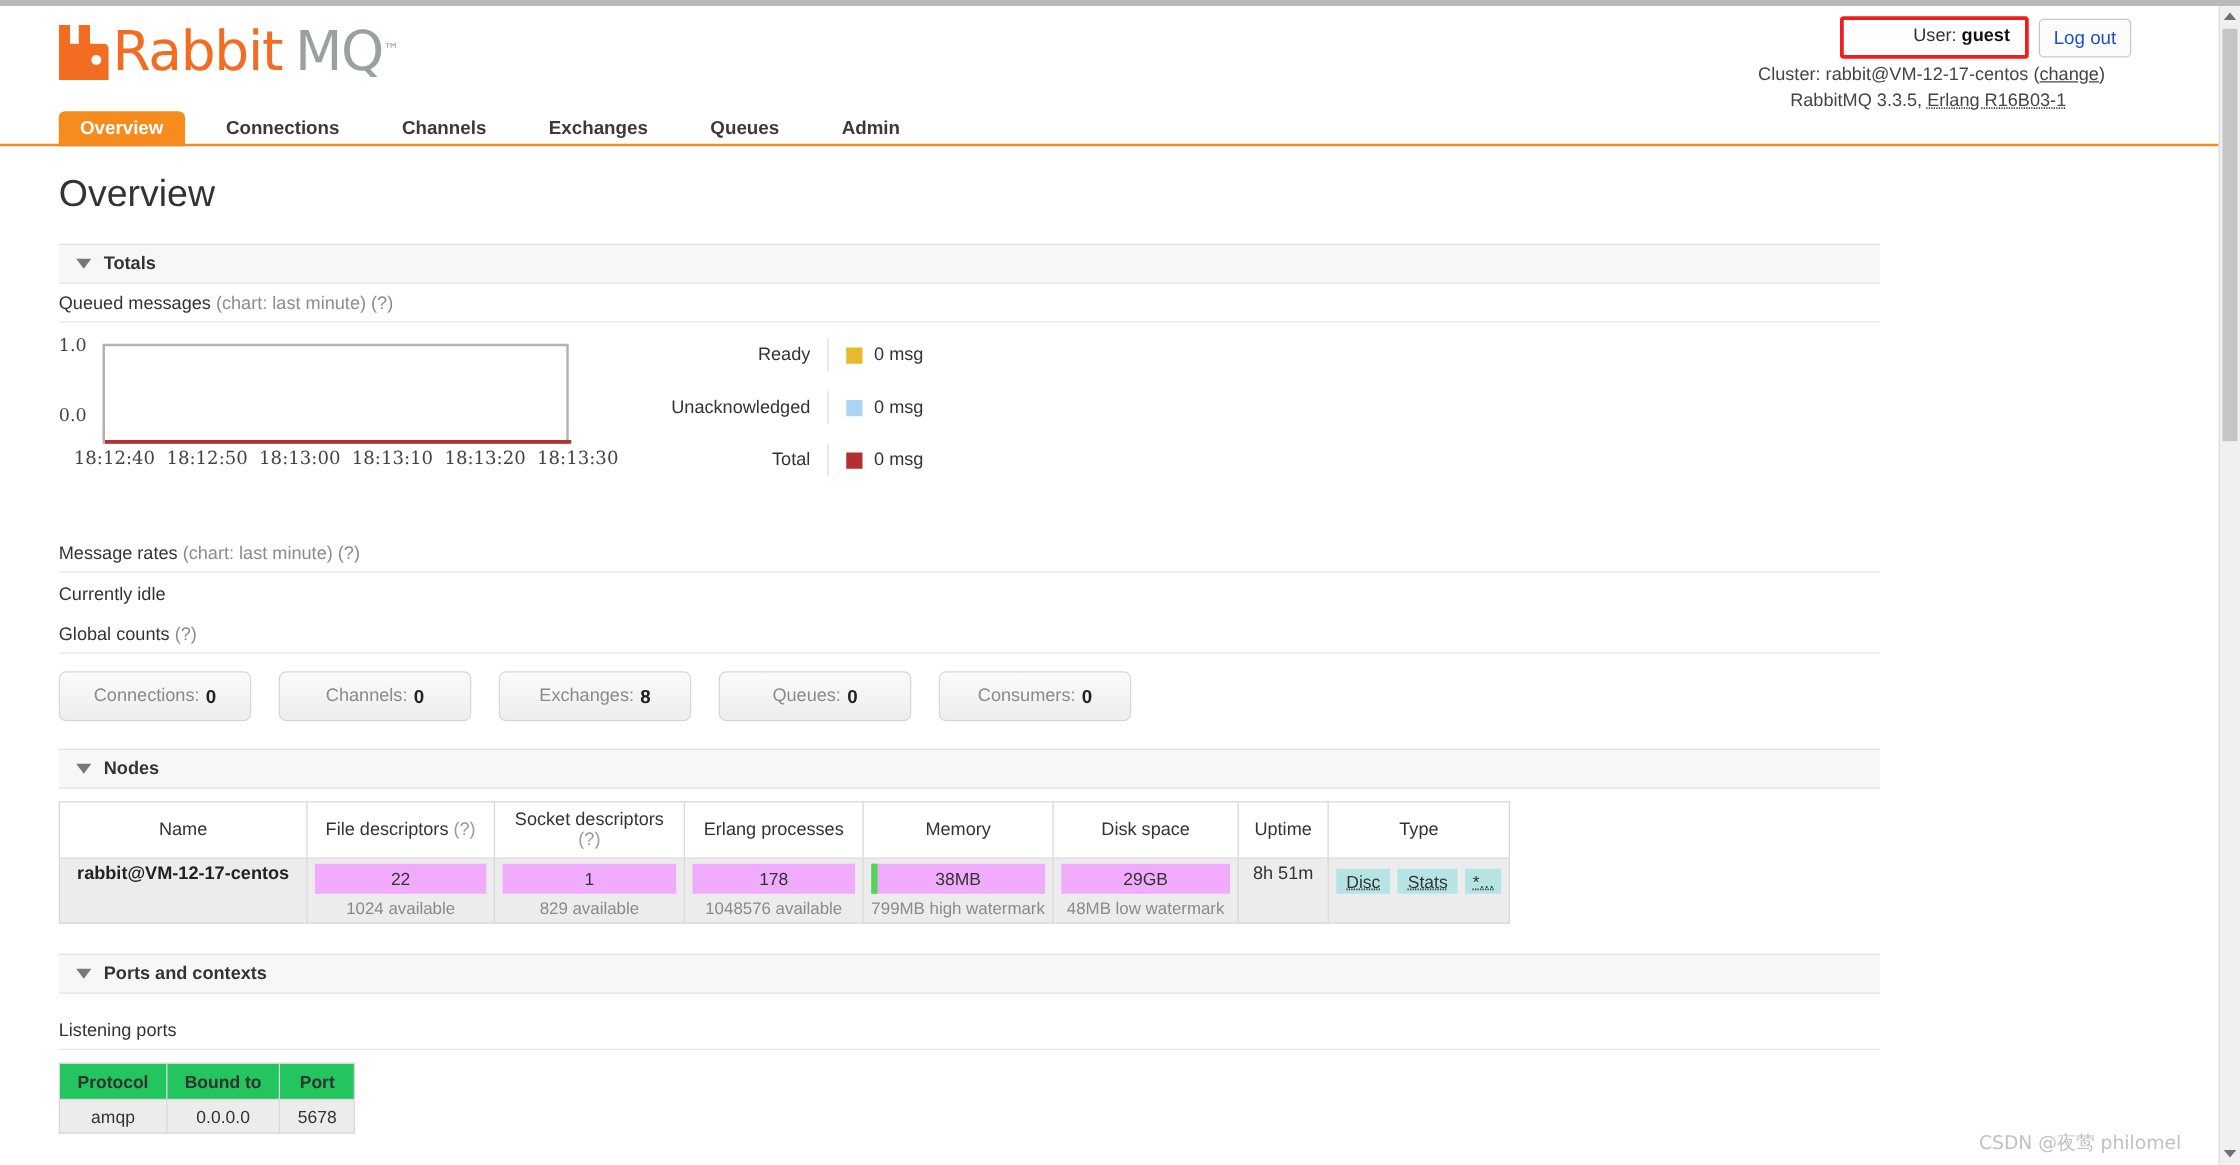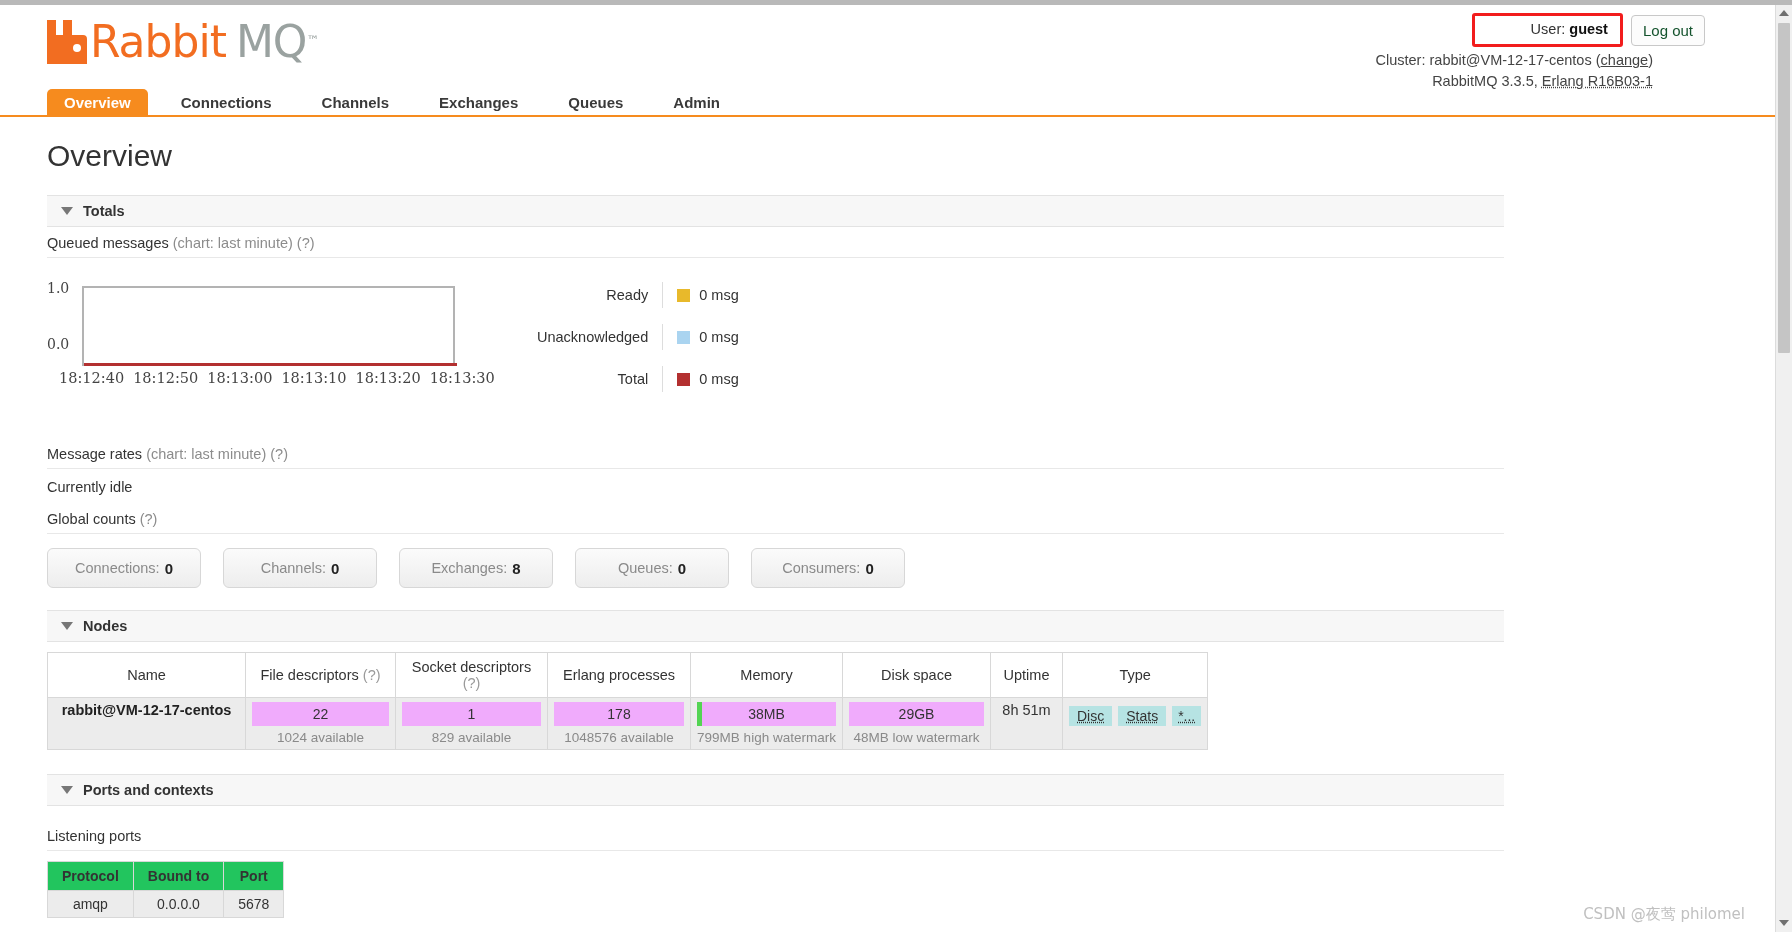--- a/index.html
+++ b/index.html
@@ -76,26 +76,26 @@
     border-radius:3px;
     padding:4px 12px 5px 34px;
     font-size:14.5px;
     color:#333;
     background:#fff;
   }
   #user-box .ulabel { color:#333;padding-left:22px; }
   #user-box .uname { font-weight:bold; color:#111; }
   #logout-btn {
     border:1px solid #c8c8c8; border-radius:4px;
-    background:#fcfcfc; color:#14532d;
+    background:#fcfcfc; color:#1d4ed8;
     padding:6px 11px; font-size:15px;
     font-family:"Liberation Sans", sans-serif;
     cursor:pointer;
   }
-  #cluster-line { margin-top:4px; margin-right:52px; font-size:14.5px; }
+  #cluster-line { margin-top:4px; margin-right:21px; font-size:14.5px; }
   #version-line { margin-top:2px; margin-right:52px; font-size:14.5px; }
   .link-dotted { color:#444; text-decoration:underline; text-decoration-style:dotted; }
   .link-plain { color:#444; text-decoration:underline; }
 
   
   #nav {
     position:relative; height:28px;
     border-bottom:2px solid #f68b1e;
     margin-top:2px;
   }
@@ -140,21 +140,21 @@
   .sub-head {
     font-size:14.5px; color:#333;
     padding:8px 0 6px 0;
     border-bottom:1px solid #e8e8e8;
     width:1457px;
   }
   .sub-head .muted { color:#8c8c8c; }
   .q { color:#8c8c8c; }
 
   
-  #chart-block { position:relative; height:130px; margin-top:16px; }
+  #chart-block { position:relative; height:130px; margin-top:5px; }
   .ylab {
     position:absolute; left:0; font-size:14px; color:#444;
     font-family:"DejaVu Serif", serif;
   }
   #ylab-top { top:6px; }
   #ylab-bot { top:62px; }
   #plot {
     position:absolute; left:35px; top:12px;
     width:373px; height:80px;
     border:2px solid #b3b3b3;

